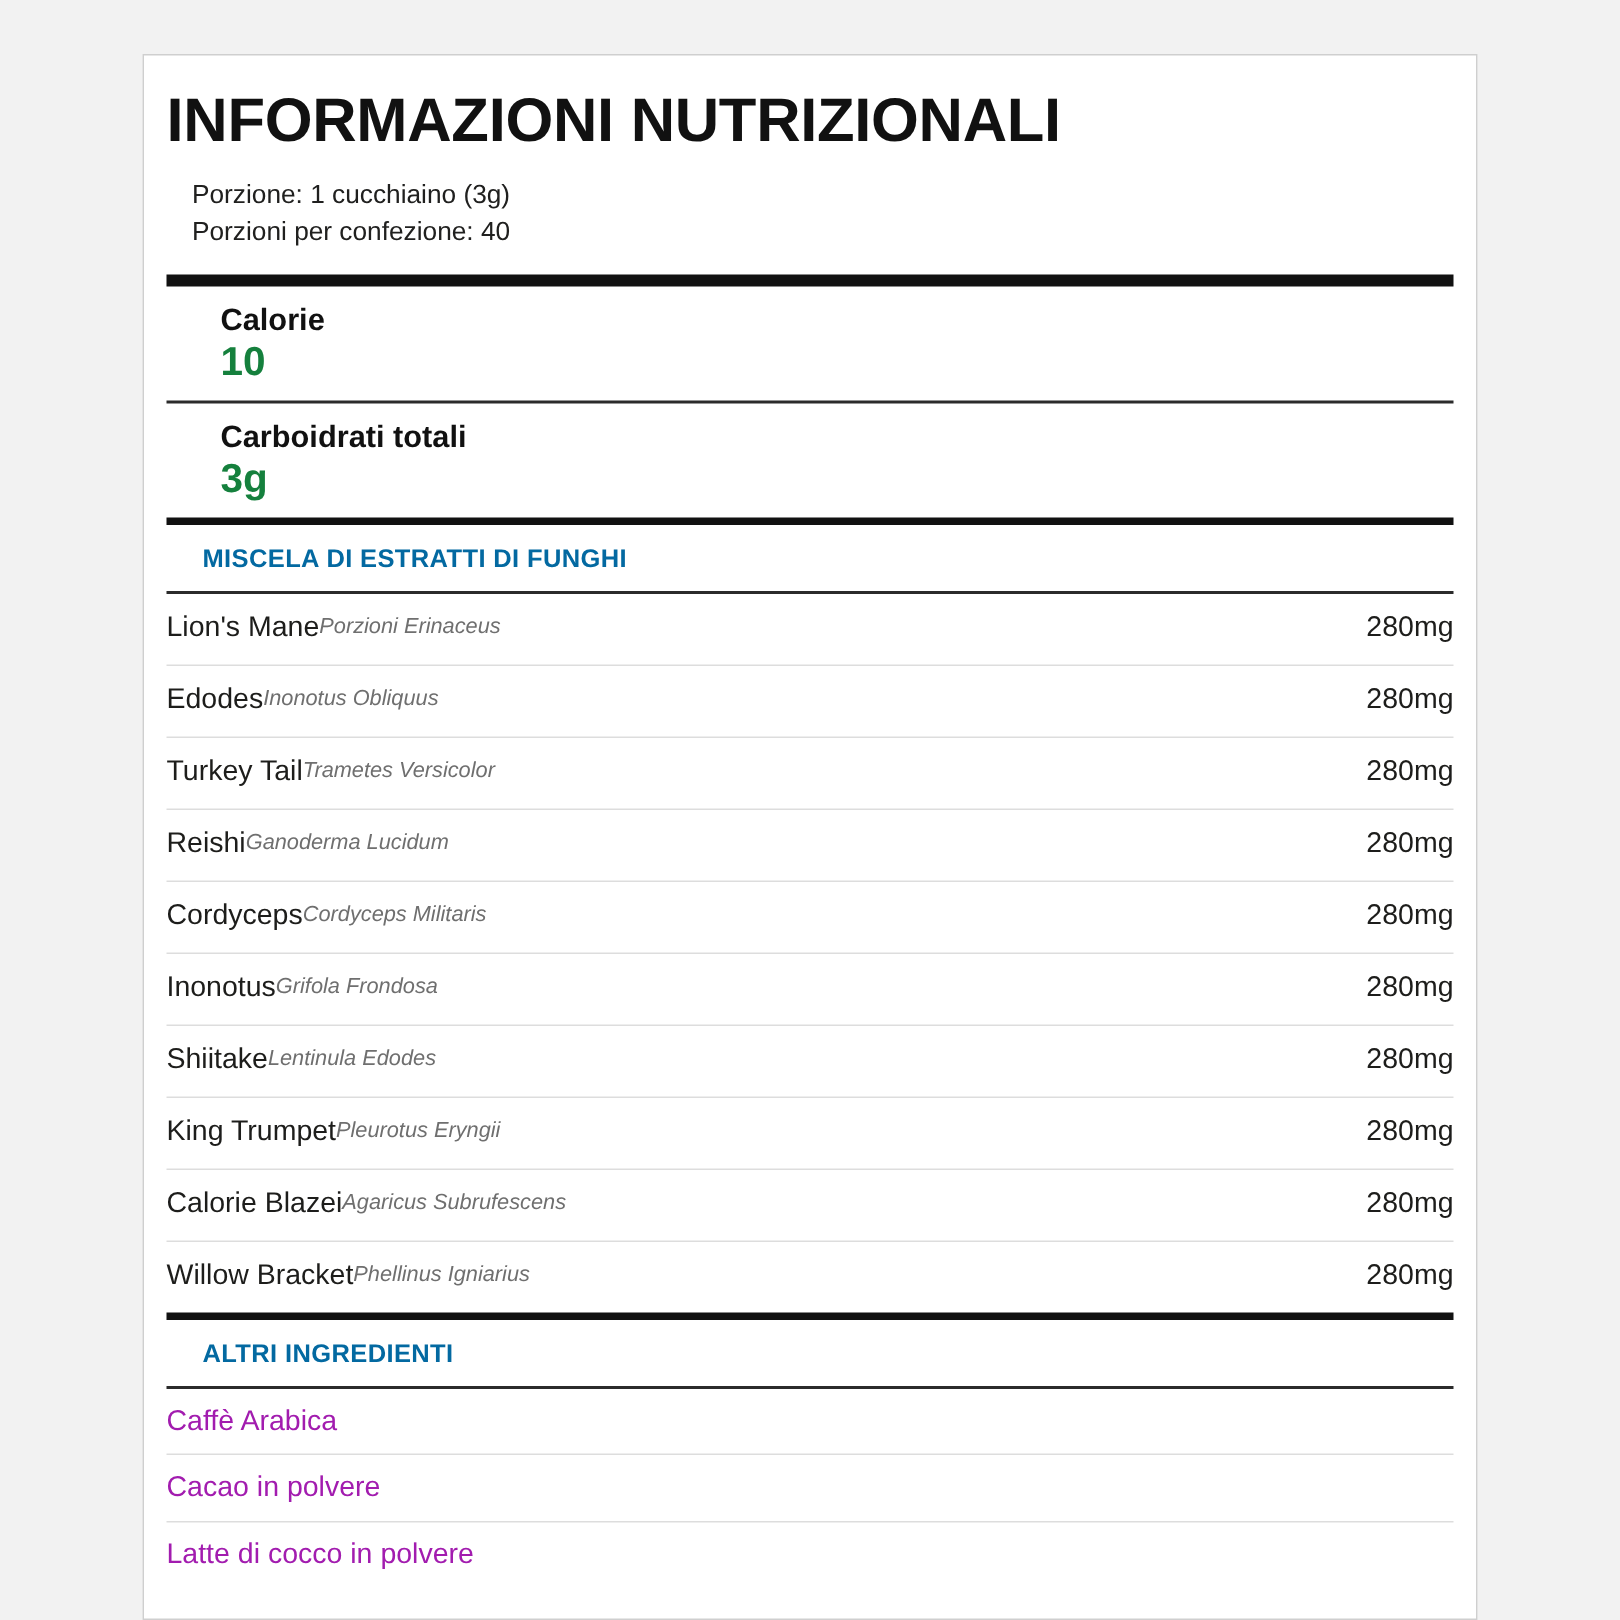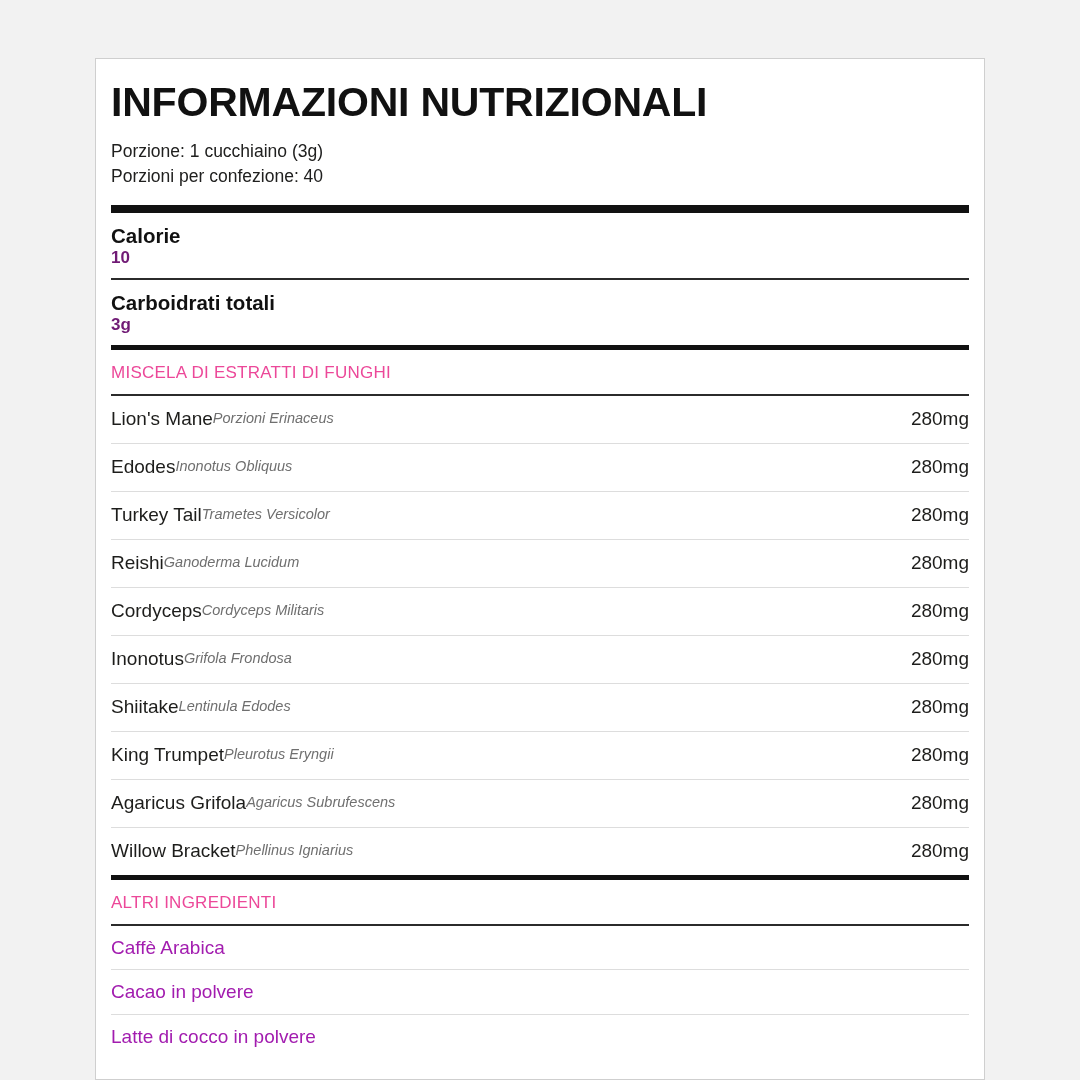--- a/index.html
+++ b/index.html
@@ -43,21 +43,21 @@
     font-size: 41px;
     font-weight: 700;
     letter-spacing: -0.2px;
     color: #111111;
     line-height: 1.06;
     margin: 0 0 14px 0;
     white-space: nowrap;
   }
 
   .serving-info {
-    margin: 0 0 16px 0;
+    margin: 0 0 16px 17px;
   }
   .serving-line {
     font-size: 17.5px;
     color: #20201f;
     line-height: 1.42;
   }
 
   
   .rule-thick {
     height: 8px;
@@ -87,33 +87,35 @@
     justify-content: space-between;
     padding: 11px 0 10px 0;
     flex-direction: column;
   }
   .nutrient-name {
     font-size: 20.5px;
     font-weight: 700;
     color: #111111;
   }
   .nutrient-value {
+    font-size: 27px;
+    font-weight: 700;
+    color: #15803d;
+    text-align: right;
+    margin-left: 36px;
+  }
+
+  
+  .section-heading {
     font-size: 17px;
     font-weight: 700;
-    color: #701a75;
-    text-align: right;
-  }
-
-  
-  .section-heading {
-    font-size: 17px;
-    font-weight: 400;
     letter-spacing: 0.25px;
-    color: #ec4899;
+    color: #0369a1;
     padding: 13px 0 11px 0;
+    margin-left: 24px;
   }
 
   
   .blend-row {
     display: flex;
     align-items: center;
     justify-content: space-between;
     padding: 7px 0 7px 0;
     min-height: 33px;
   }
@@ -253,21 +255,21 @@
         <span class="blend-names">
           <span class="blend-common">King Trumpet</span>
           <span class="blend-latin">Pleurotus Eryngii</span>
         </span>
         <span class="blend-amount">280mg</span>
       </div>
       <div class="rule-hair"></div>
 
       <div class="blend-row">
         <span class="blend-names">
-          <span class="blend-common">Agaricus Grifola</span>
+          <span class="blend-common">Calorie Blazei</span>
           <span class="blend-latin">Agaricus Subrufescens</span>
         </span>
         <span class="blend-amount">280mg</span>
       </div>
       <div class="rule-hair"></div>
 
       <div class="blend-row">
         <span class="blend-names">
           <span class="blend-common">Willow Bracket</span>
           <span class="blend-latin">Phellinus Igniarius</span>

